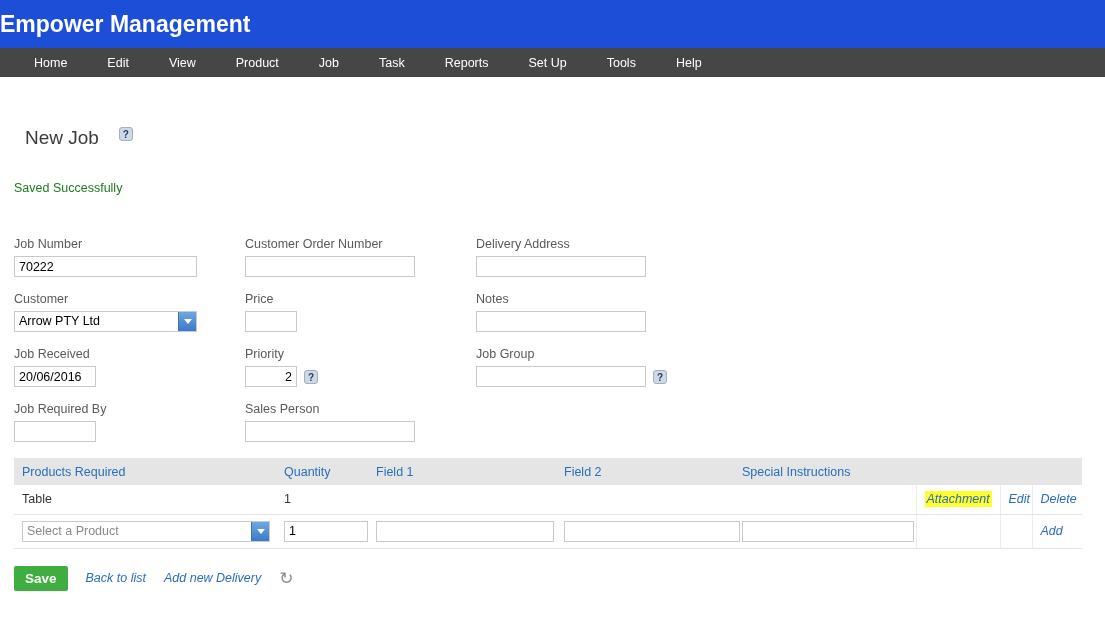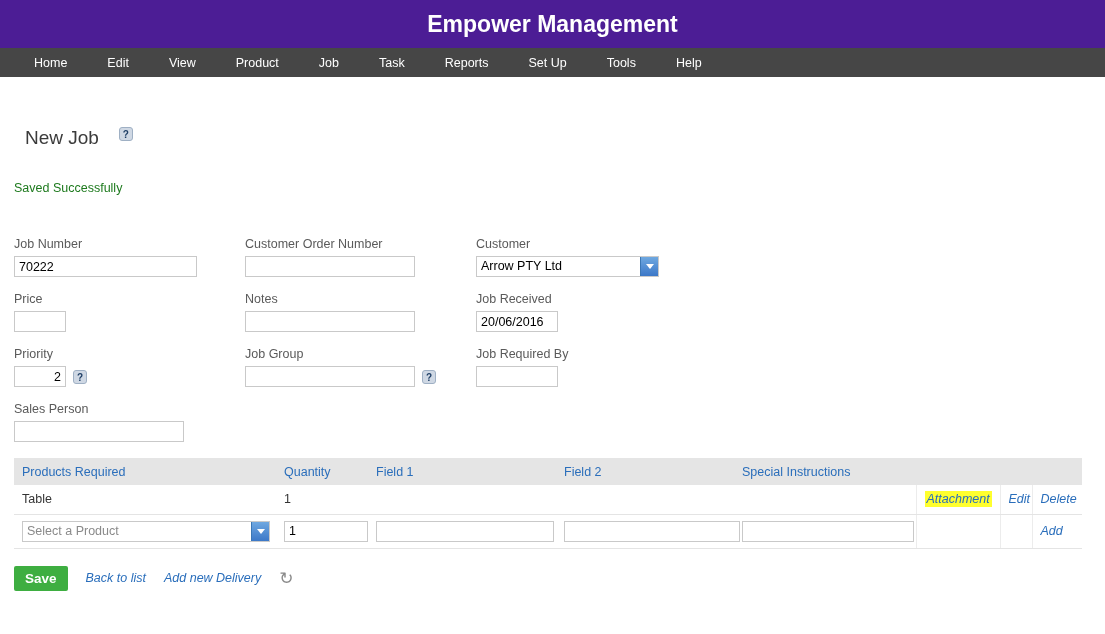--- a/index.html
+++ b/index.html
@@ -7,27 +7,26 @@
   body {
     font-family: "Liberation Sans", sans-serif;
     background: #ffffff;
     color: #333;
     overflow: hidden;
   }
 
   
   .app-header {
     height: 48px;
-    background: #4c1d95;
+    background: #1d4ed8;
     color: #fff;
     display: flex;
     align-items: center;
     font-size: 23px;
     font-weight: 600;
-    justify-content: center;
   }
 
   
   .nav-bar {
     height: 29px;
     background: #464646;
     display: flex;
     align-items: stretch;
     padding-left: 14px;
   }
@@ -222,20 +221,24 @@
   <div class="status-msg">Saved Successfully</div>
 
   <div class="form-grid">
 
     <div class="field-group">
       <span class="field-label">Job Number</span>
       <input class="txt w-lg" type="text" value="70222" style="">
     </div>
     <div class="field-group">
       <span class="field-label">Customer Order Number</span>
+      <input class="txt w-md" type="text" value="" style="">
+    </div>
+    <div class="field-group">
+      <span class="field-label">Delivery Address</span>
       <input class="txt w-md" type="text" value="" style="">
     </div>
 
     <div class="field-group">
       <span class="field-label">Customer</span>
       <div class="combo w-lg">
         <span class="combo-text">Arrow PTY Ltd</span>
         <span class="combo-btn">
           <span class="combo-arrow"></span>
         </span>

